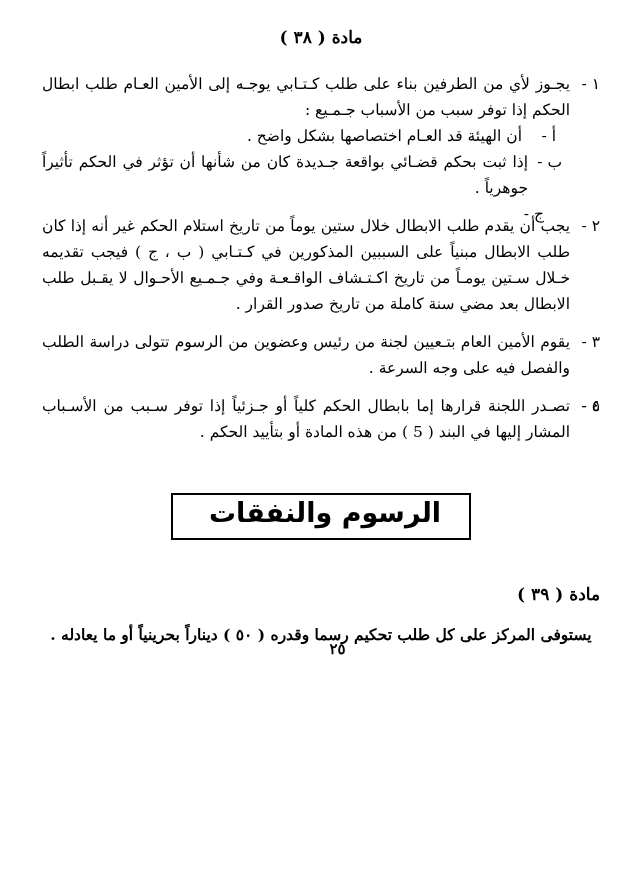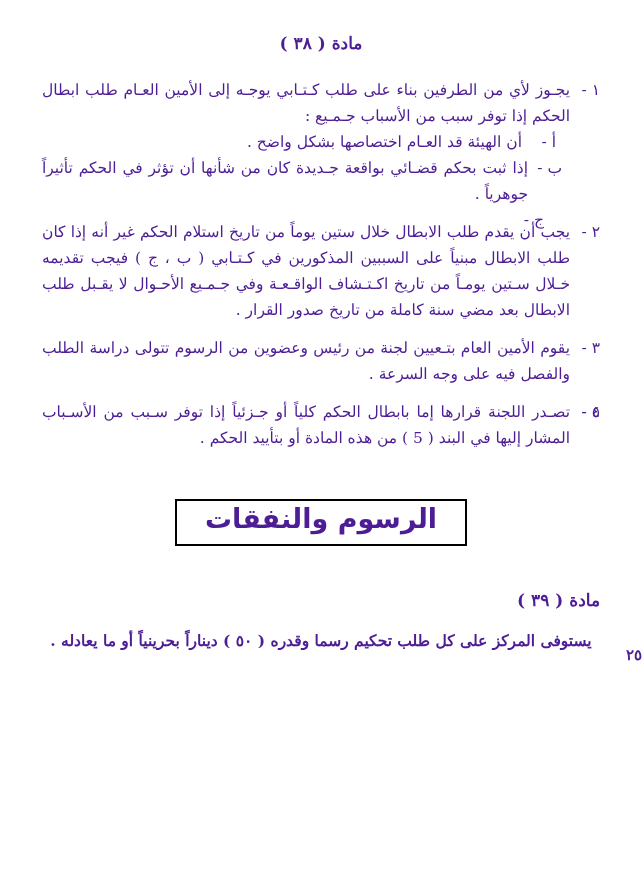--- a/index.html
+++ b/index.html
@@ -5,25 +5,25 @@
   html, body {
     margin: 0;
     padding: 0;
     background: #ffffff;
   }
   .page {
     position: relative;
     width: 642px;
     height: 669px;
     background: #ffffff;
-    color: #4c1d95;
+    color: #000000;
     direction: rtl;
     font-family: "DejaVu Serif", "Liberation Serif", serif;
     overflow: hidden;
-    margin: 9px auto;
+    margin: 3px auto;
   }
   .content {
     padding: 18px 42px 0 42px;
   }
   .article-title {
     text-align: center;
     font-size: 17px;
     font-weight: bold;
     margin: 6px 0 24px 0;
     letter-spacing: 1px;
@@ -53,21 +53,21 @@
     top: 0;
     white-space: nowrap;
   }
   .sub-a { margin-right: 14px; }
   .sub-b { margin-right: 8px;  }
   .sub-c { margin-right: 26px; }
   .section-box {
     border: 2px solid #000;
     width: fit-content;
     margin: 48px auto 0 auto;
-    padding: 2px 28px 10px 28px;
+    padding: 2px 28px 10px 36px;
     font-family: "DejaVu Sans", "Liberation Sans", sans-serif;
     font-size: 27px;
     font-weight: bold;
     letter-spacing: 1px;
     text-align: center;
   }
   .article-title-2 {
     text-align: right;
     font-size: 17px;
     font-weight: bold;
@@ -78,20 +78,21 @@
     font-size: 15.5px;
     line-height: 26px;
     text-align: center;
     font-weight: bold;
   }
   .page-number {
     position: absolute;
     bottom: 14px;
     left: 0;
     right: 0;
+    text-align: center;
     font-size: 15px;
     font-weight: bold;
     padding-left: 33px;
   }
 </style>
 </head>
 <body>
 
 <div class="page">
   <div class="content">

